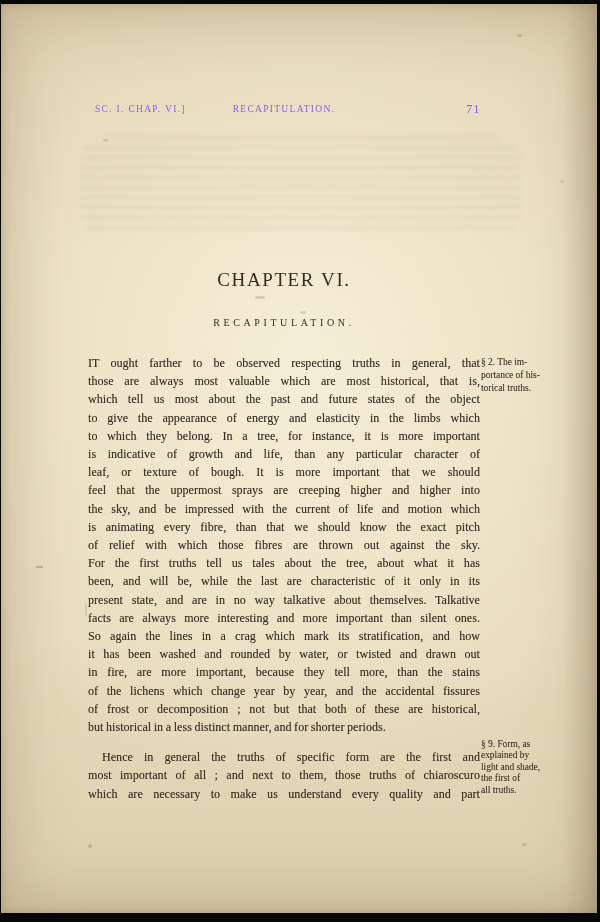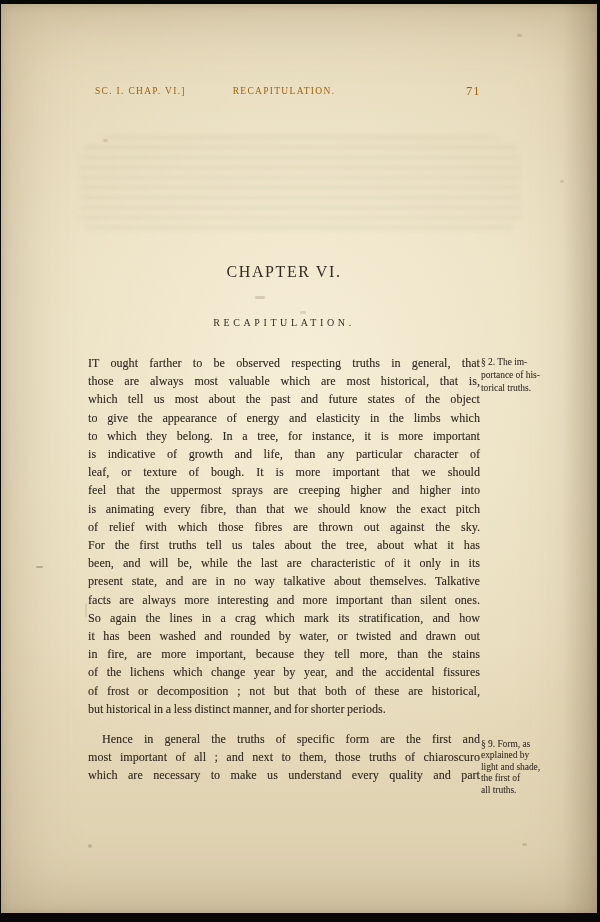--- a/index.html
+++ b/index.html
@@ -24,28 +24,28 @@
     background:linear-gradient(90deg, rgba(0,0,0,0) 0%, rgba(108,90,58,0.18) 85%);
   }
   .showthrough{
     position:absolute;left:80px;top:136px;width:440px;height:100px;
     background:repeating-linear-gradient(180deg, rgba(140,127,100,0.13) 0px, rgba(140,127,100,0.13) 3px, rgba(0,0,0,0) 3px, rgba(0,0,0,0) 10px);
     filter:blur(2.5px);
     border-radius:40px/18px;
   }
   .speck{position:absolute;background:rgba(88,74,52,0.4);border-radius:2px;}
   
-  .running-head{position:absolute;top:84px;left:0;right:0;height:16px;color:#a16207;}
+  .running-head{position:absolute;top:102px;left:0;right:0;height:16px;color:#8b5cf6;}
   .rh-left{position:absolute;left:95px;top:2px;font-size:9.5px;letter-spacing:1.3px;}
   .rh-center{position:absolute;left:88px;top:2px;width:392px;text-align:center;font-size:9.5px;letter-spacing:1.3px;}
   .rh-num{position:absolute;left:466px;top:0;font-size:12.5px;letter-spacing:1px;}
   
   .chapter{
-    position:absolute;top:263px;left:88px;width:392px;text-align:center;
-    font-size:16px;letter-spacing:1.6px;color:#352d24;
+    position:absolute;top:269px;left:88px;width:392px;text-align:center;
+    font-size:19px;letter-spacing:1.6px;color:#352d24;
   }
   .section{
     position:absolute;top:317px;left:88px;width:392px;text-align:center;
     font-size:10px;letter-spacing:3.6px;color:#352d24;
   }
   
   .bodycol{
     position:absolute;top:354px;left:88px;width:392px;
     font-size:12px;line-height:18.2px;color:#342c23;
     word-spacing:-0.5px;letter-spacing:0.05px;
@@ -95,20 +95,21 @@
     <div class="para" id="para1">
 
     <div class="line">IT ought farther to be observed respecting truths in general, that</div>
         <div class="line">those are always most valuable which are most historical, that is,</div>
         <div class="line">which tell us most about the past and future states of the object</div>
         <div class="line">to give the appearance of energy and elasticity in the limbs which</div>
         <div class="line">to which they belong. In a tree, for instance, it is more important</div>
         <div class="line">is indicative of growth and life, than any particular character of</div>
         <div class="line">leaf, or texture of bough. It is more important that we should</div>
         <div class="line">feel that the uppermost sprays are creeping higher and higher into</div>
+        <div class="line">the sky, and be impressed with the current of life and motion which</div>
         <div class="line">is animating every fibre, than that we should know the exact pitch</div>
         <div class="line">of relief with which those fibres are thrown out against the sky.</div>
         <div class="line">For the first truths tell us tales about the tree, about what it has</div>
         <div class="line">been, and will be, while the last are characteristic of it only in its</div>
         <div class="line">present state, and are in no way talkative about themselves. Talkative</div>
         <div class="line">facts are always more interesting and more important than silent ones.</div>
         <div class="line">So again the lines in a crag which mark its stratification, and how</div>
         <div class="line">it has been washed and rounded by water, or twisted and drawn out</div>
         <div class="line">in fire, are more important, because they tell more, than the stains</div>
         <div class="line">of the lichens which change year by year, and the accidental fissures</div>

